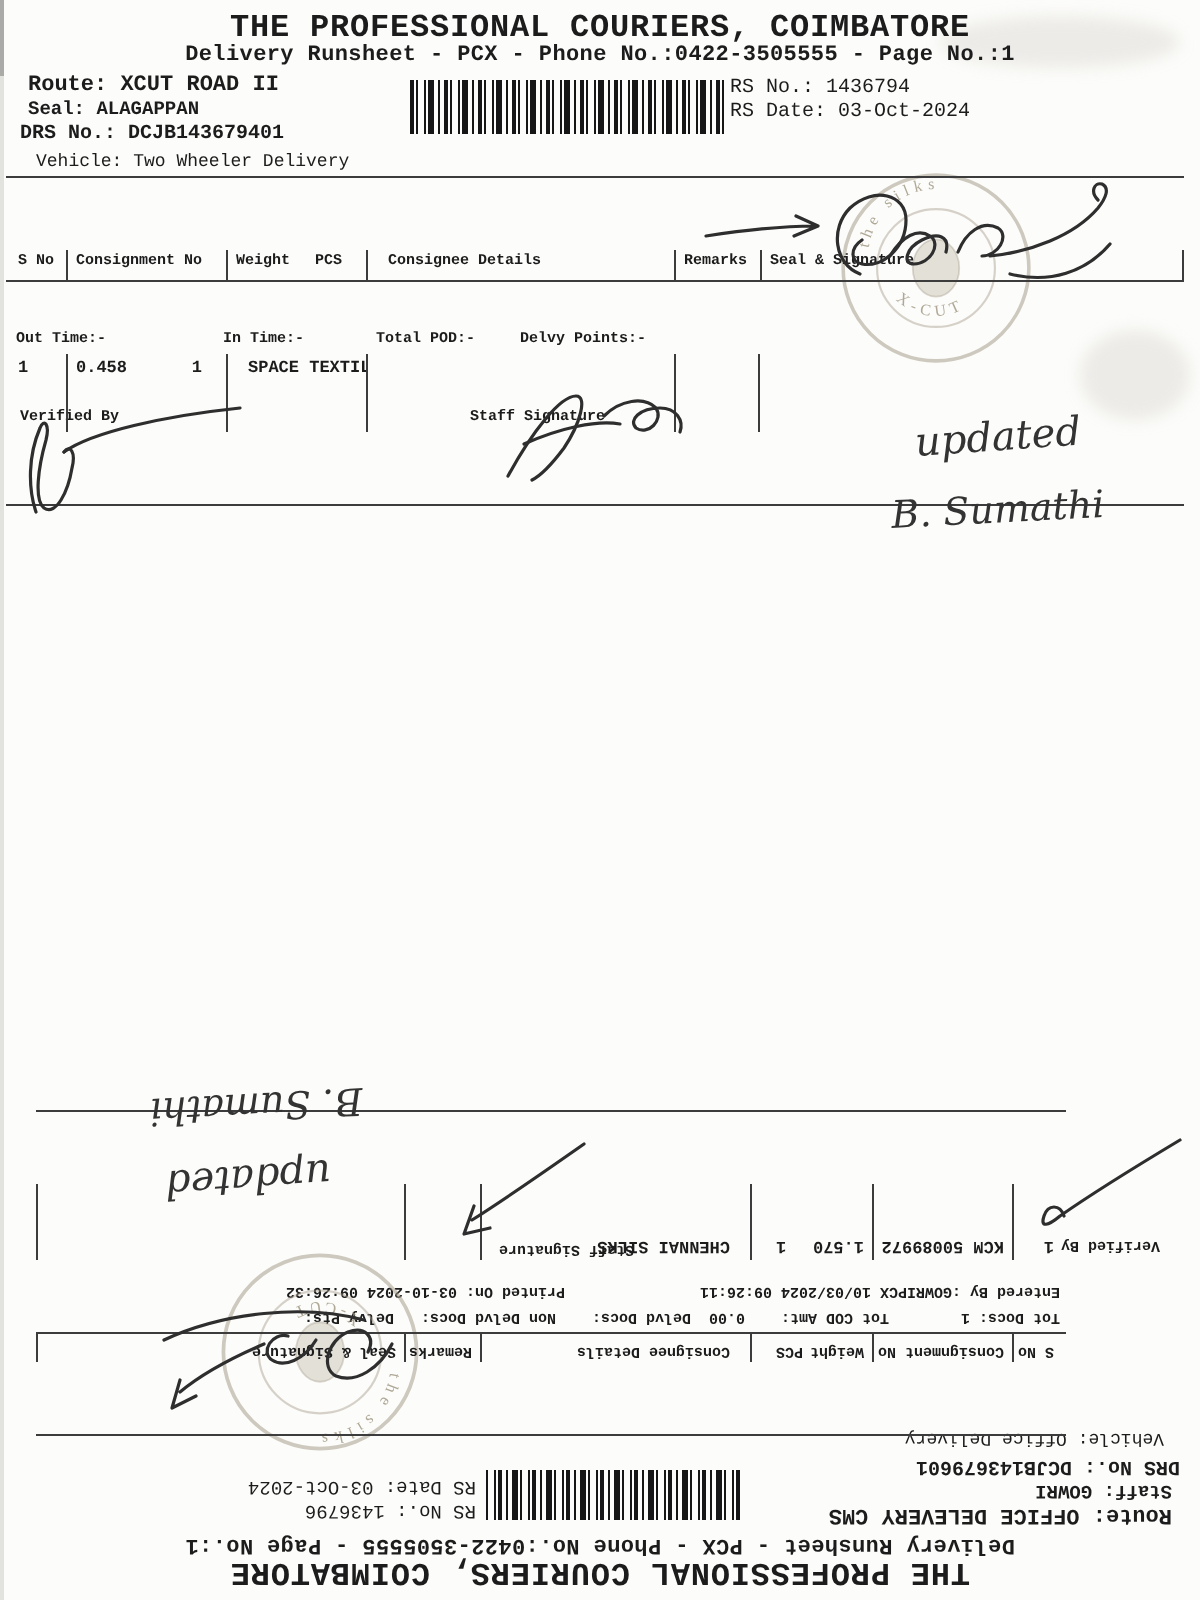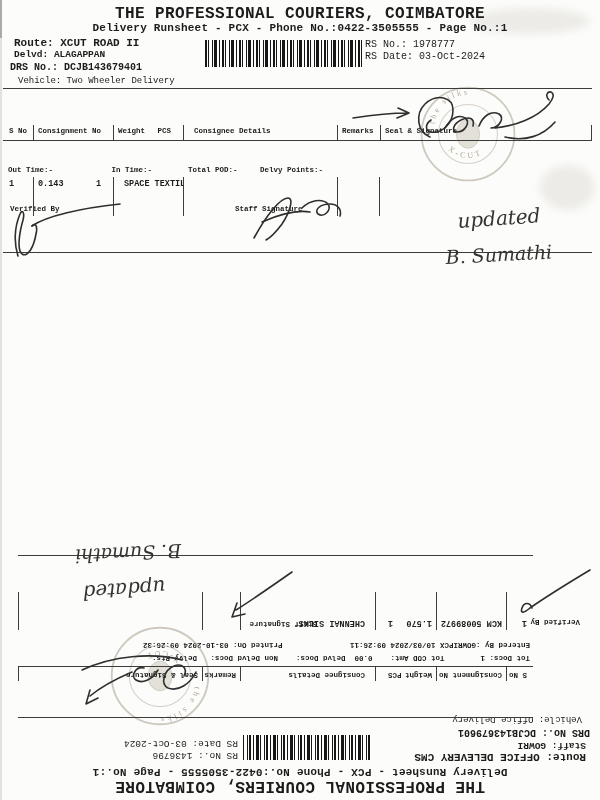--- a/index.html
+++ b/index.html
@@ -67,25 +67,25 @@
 
 <div class="page">
   <div class="scan-edge"></div>
   <div class="smudge" style="left:470px;top:8px;width:120px;height:26px;"></div>
   <div class="smudge" style="left:540px;top:165px;width:55px;height:45px;"></div>
 
   <div class="form form--t">
     <div class="abs ctr b f-title">THE PROFESSIONAL COURIERS, COIMBATORE</div>
     <div class="abs ctr b f-sub">Delivery Runsheet - PCX - Phone No.:0422-3505555 - Page No.:1</div>
     <div class="abs b route">Route: XCUT ROAD II</div>
-    <div class="abs b staff">Delvd: ALAGAPPAN</div>
+    <div class="abs b staff">Seal: ALAGAPPAN</div>
     <div class="abs b drs">DRS No.: DCJB143679401</div>
     <div class="abs vehicle">Vehicle: Two Wheeler Delivery</div>
     <div class="abs barcode"></div>
-    <div class="abs rs1">RS No.: 1978777</div>
+    <div class="abs rs1">RS No.: 1436794</div>
     <div class="abs rs2">RS Date: 03-Oct-2024</div>
 
     <svg class="stamp" style="left:418px;top:84px;width:100px;height:100px;" viewBox="0 0 112 112">
       <defs>
         <path id="arcT1" d="M20,62 A38,38 0 1 1 92,62"></path>
         <path id="arcB1" d="M26,62 A32,32 0 0 0 86,62"></path>
       </defs>
       <circle class="st-ring" cx="56" cy="56" r="52"></circle>
       <circle class="st-ring2" cx="56" cy="56" r="33"></circle>
       <ellipse class="st-blob" cx="56" cy="56" rx="13" ry="16"></ellipse>
@@ -97,21 +97,21 @@
       <div class="trow thead">
         <div>S No</div>
         <div>Consignment No</div>
         <div class="wp"><span>Weight</span><span>PCS</span></div>
         <div class="cons">Consignee Details</div>
         <div>Remarks</div>
         <div>Seal &amp; Signature</div>
       </div>
       <div class="trow tbody">
         <div>1</div>
-        <div class="wp"><span>0.143</span><span>1</span></div>
+        <div class="wp"><span>0.458</span><span>1</span></div>
         <div class="cons">SPACE TEXTIL;E</div>
         <div></div>
         <div></div>
       </div>
     </div>
 
     <svg class="sig" style="left:345px;top:82px;width:230px;height:85px;" viewBox="0 0 230 85">
       <path d="M8,36 C28,33 44,31 62,31 M53,26 l11,5 l-12,5"></path>
       <path d="M85,55 C72,50 70,32 80,22 C92,11 108,15 108,28 C108,42 96,52 86,50 C80,49 80,42 86,38"></path>
       <path d="M100,46 C106,36 114,32 120,36 C126,40 120,50 112,50 C106,50 108,42 116,38 C124,34 130,36 128,44"></path>

